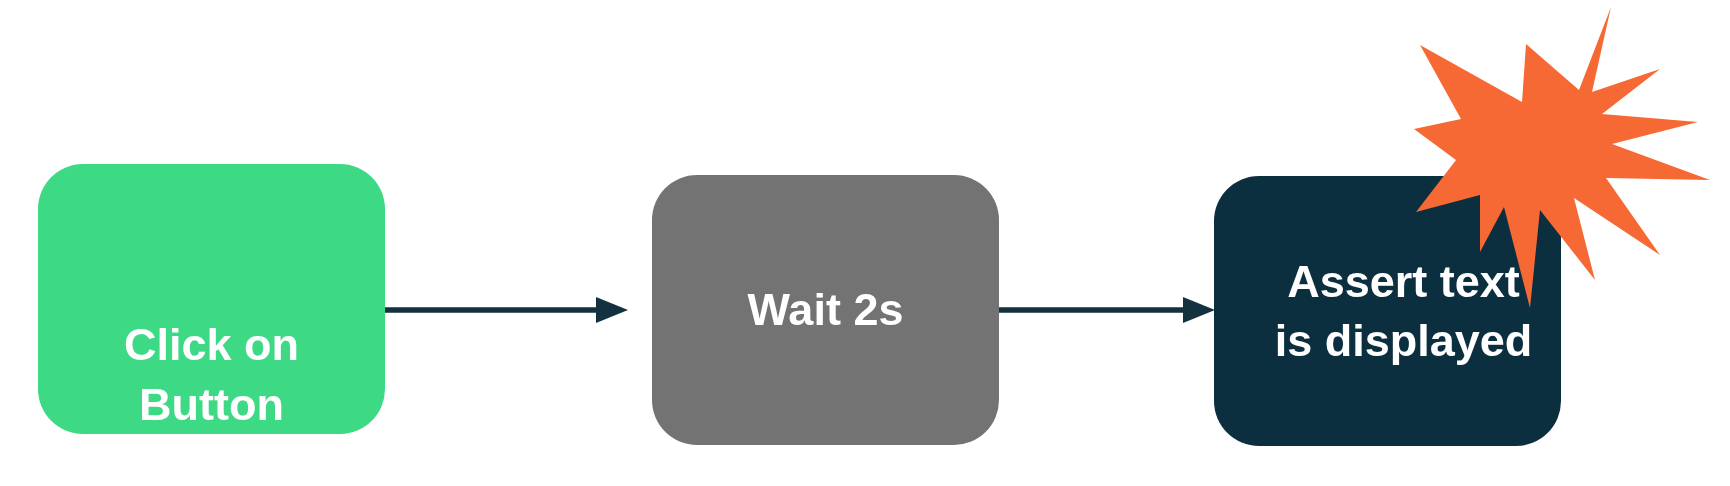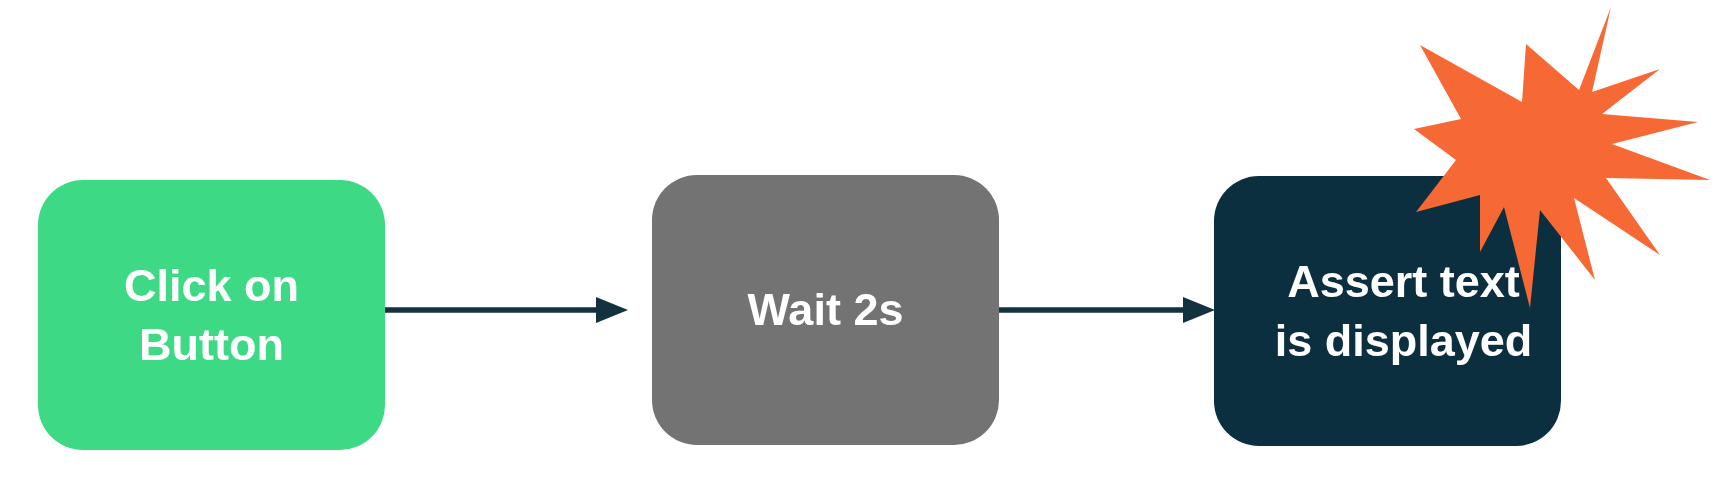--- a/index.html
+++ b/index.html
@@ -27,21 +27,21 @@
     z-index: 2;
   }
   .node-label {
     color: #ffffff;
     font-size: 45px;
     font-weight: bold;
     line-height: 1.32;
     white-space: pre-line;
     letter-spacing: 0px;
   }
-  .node-1 { left: 38px;   top: 180px; }
+  .node-1 { left: 38px;   top: 164px; align-items: flex-end; }
   .node-2 { left: 628px;  top: 175px; }
   .node-3 { left: 1214px; top: 176px; }
   .connector {
     position: absolute;
     top: 295px;
     width: 243px;
     height: 30px;
     z-index: 1;
   }
   .connector-1 { left: 385px; }

